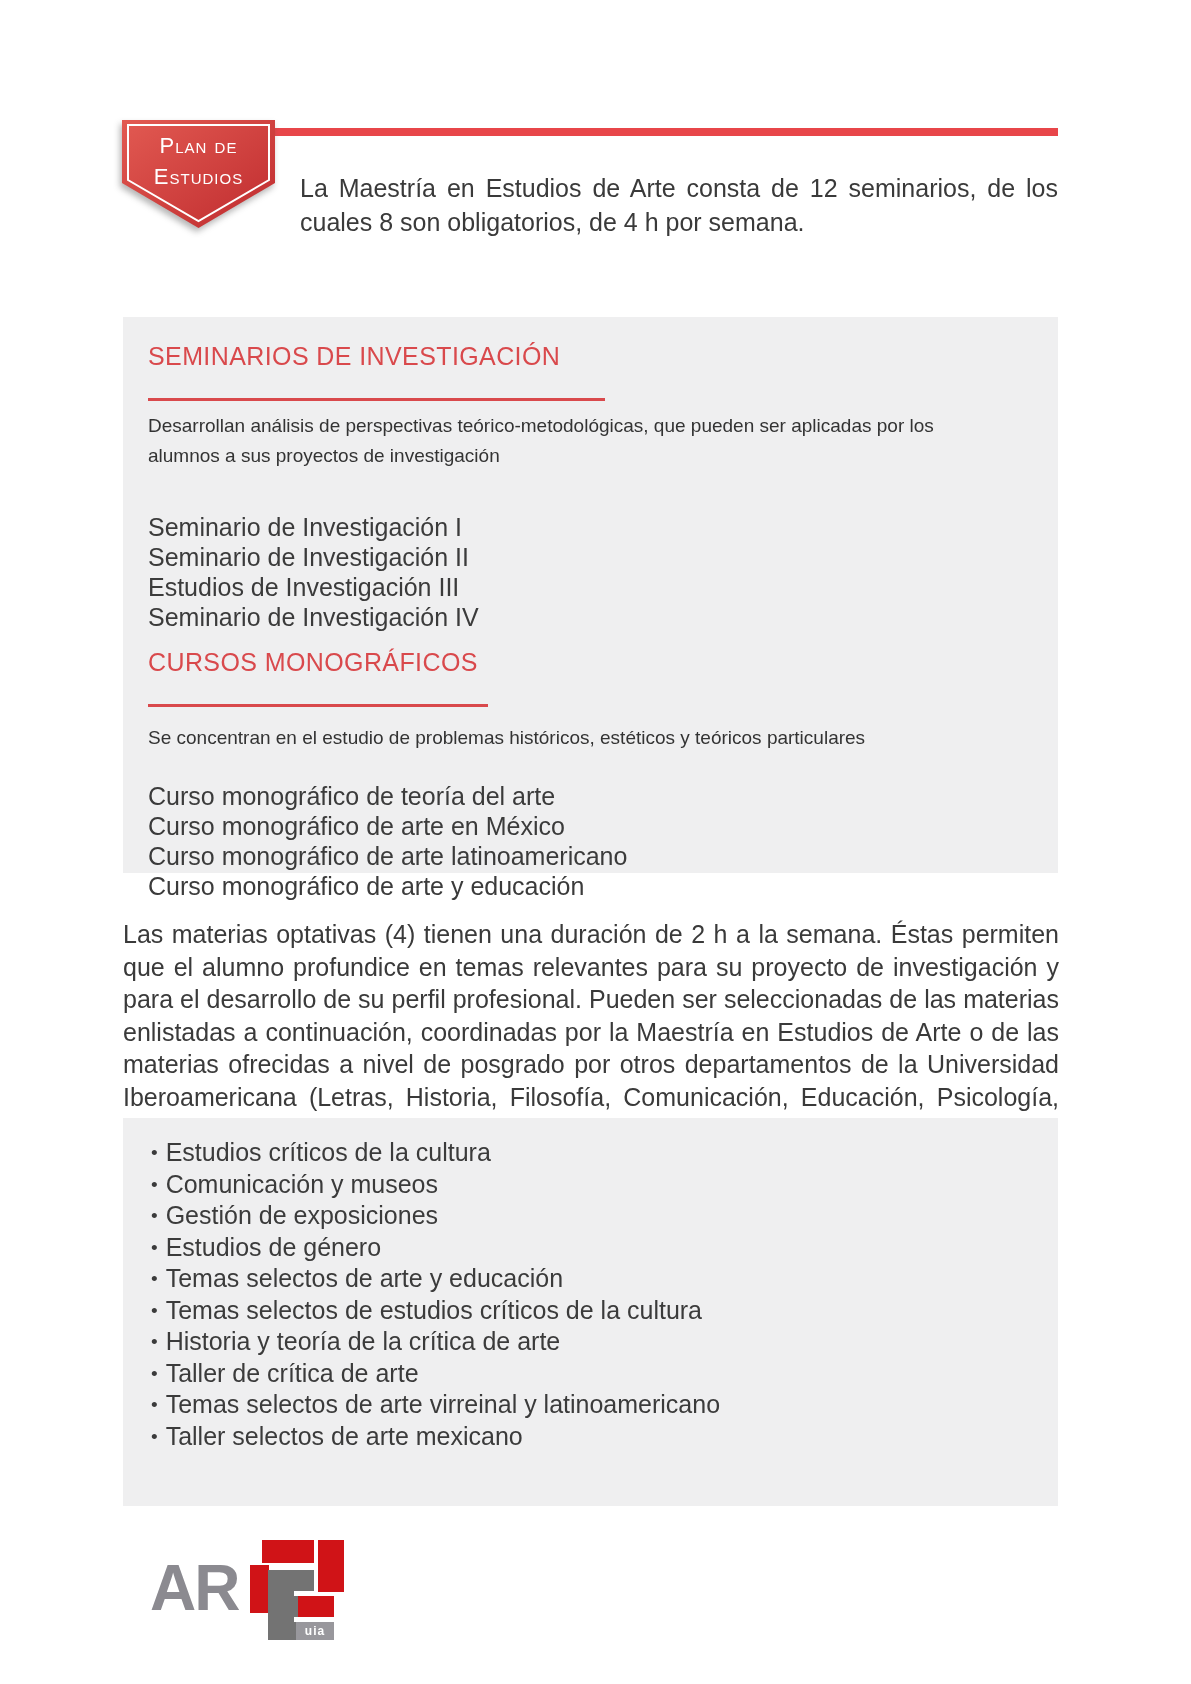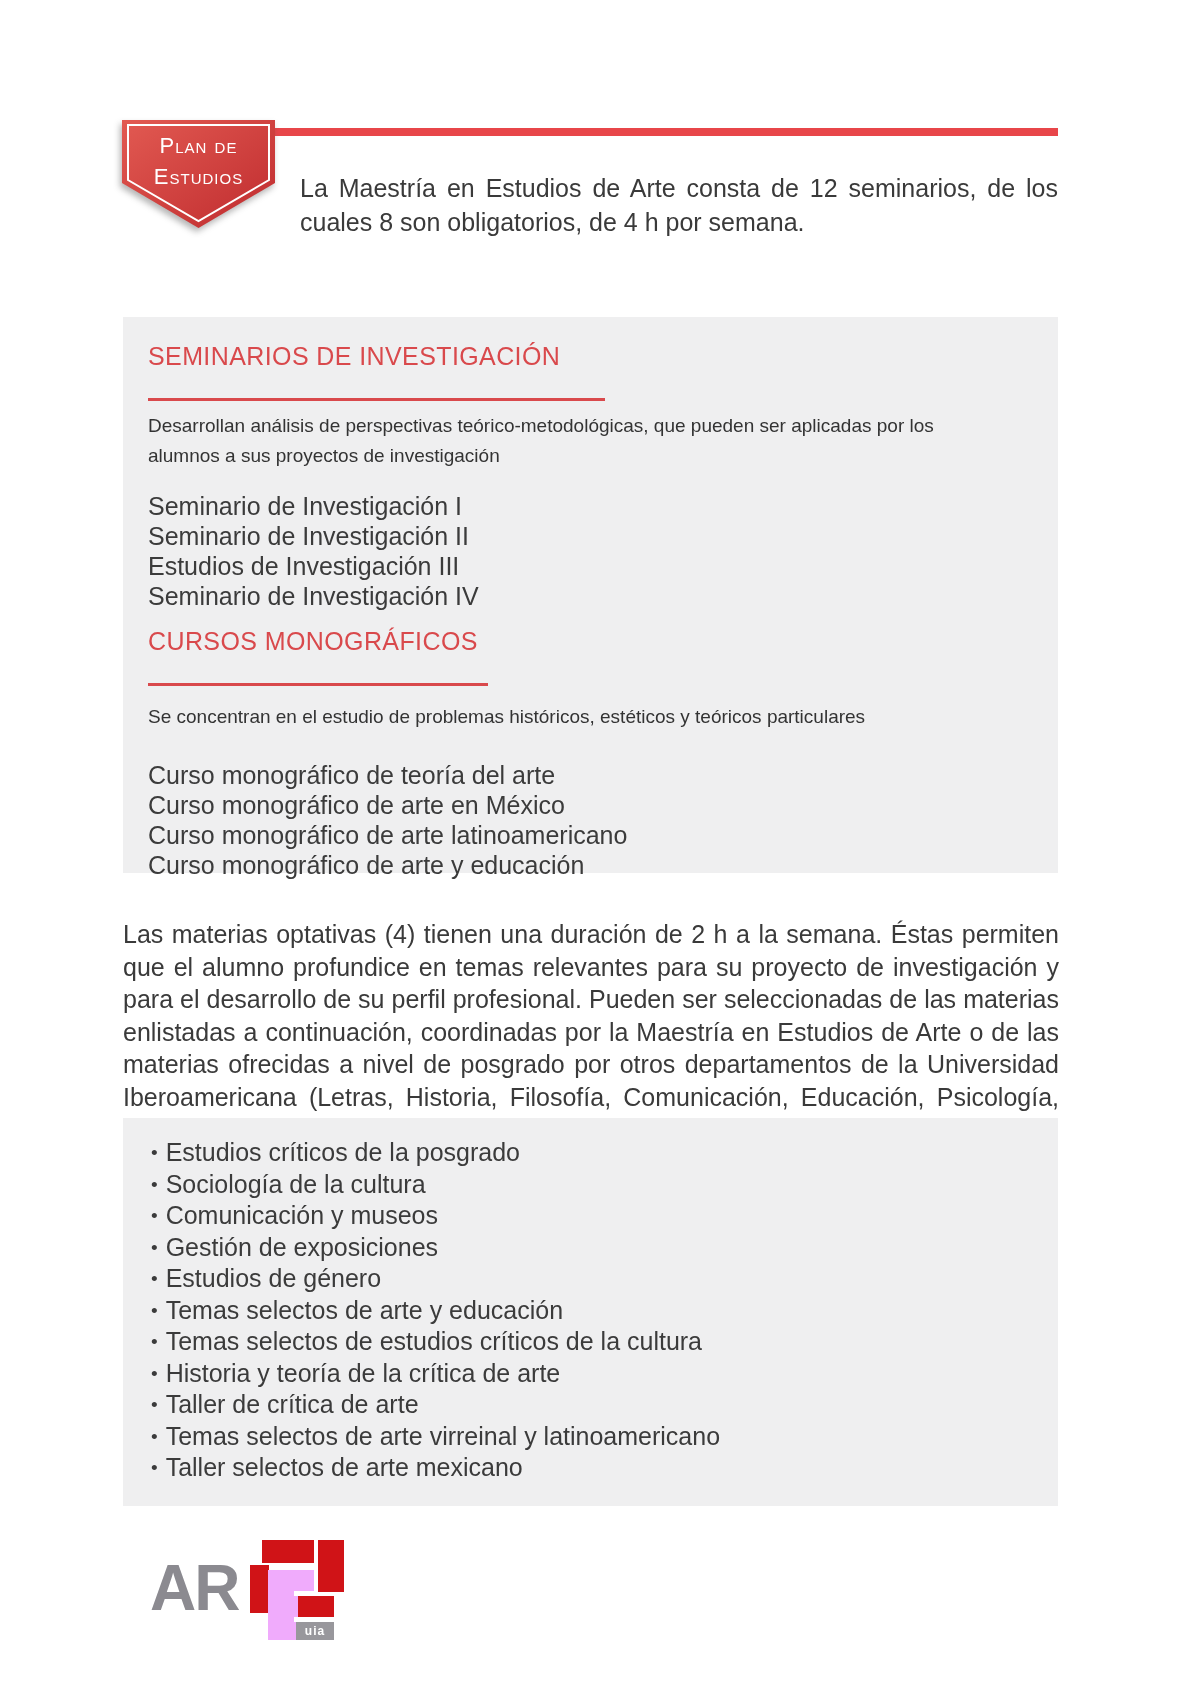--- a/index.html
+++ b/index.html
@@ -38,21 +38,21 @@
     display:inline-block;margin:0;font-weight:400;
     color:var(--heading-red,#d9494c);font-size:25px;line-height:30px;
     letter-spacing:.4px;padding:0 45px 27px 0;
     border-bottom:3px solid var(--heading-red,#d9494c);
   }
   .red-heading.tight{padding-right:10px;}
   .box-desc{
     margin:10px 0 0;font-size:19px;line-height:30px;color:#333333;max-width:845px;
   }
   .course-list{
-    margin:20px 0 0;padding:0;list-style:none;
+    margin:41px 0 0;padding:0;list-style:none;
     font-size:25px;line-height:30px;color:#3b3b3b;
   }
   .course-list.second{margin-top:28px;}
   .red-heading.mt{margin-top:15px;}
   .box-desc.mt2{margin-top:16px;}
   
   .optativas-par{
     position:absolute;left:123px;top:893px;width:936px;
     font-size:25px;line-height:32.5px;text-align:justify;color:#3a3a3a;
   }
@@ -64,21 +64,21 @@
   .bullet-list li::before{content:"\2022";font-size:19px;margin:0 8px 0 6px;position:relative;top:-2px;}
   
   .logo{position:absolute;left:150px;top:1538px;width:200px;height:110px;}
   .logo *{position:absolute;}
   .logo-ar{left:0;top:18px;font-size:64px;line-height:64px;font-weight:bold;
     color:var(--logo-gray,#8b8a90);letter-spacing:-2px;}
   .logo-stem{left:100px;top:27px;width:19px;height:48px;background:var(--logo-red,#d01317);}
   .logo-topbar{left:112px;top:2px;width:78px;height:23px;background:var(--logo-red,#d01317);z-index:3;}
   .logo-corner{left:164px;top:2px;width:30px;height:56px;background:var(--logo-red,#d01317);
     border-left:4px solid #fff;border-bottom:4px solid #fff;box-sizing:border-box;z-index:3;}
-  .logo-e{left:118px;top:32px;width:66px;height:70px;background:#f0abfc;z-index:1;}
+  .logo-e{left:118px;top:32px;width:66px;height:70px;background:#737373;z-index:1;}
   .logo-e::before{content:"";position:absolute;left:26px;top:21px;width:40px;height:5px;background:#fff;}
   .logo-e::after{content:"";position:absolute;left:26px;top:47px;width:40px;height:5px;background:#fff;}
   .logo-e-mid{left:30px;top:26px;width:36px;height:21px;background:var(--logo-red,#d01317);}
   .logo-uia{left:28px;top:52px;width:38px;height:18px;background:#98979c;
     color:#fff;font-size:12px;font-weight:bold;text-align:center;line-height:18px;letter-spacing:1px;}
 </style>
 </head>
 <body style="--accent-red: #e8464a; --heading-red: #d9494c; --box-gray: #efeff0; --logo-gray: #8b8a90; --logo-red: #d01317;">
 
 <div class="red-line"></div>
@@ -116,22 +116,21 @@
     <li>Curso monográfico de arte en México</li>
     <li>Curso monográfico de arte latinoamericano</li>
     <li>Curso monográfico de arte y educación</li>
   </ul>
 </section>
 
 <p class="optativas-par">Las materias optativas (4) tienen una duración de 2 h a la semana. Éstas permiten que el alumno profundice en temas relevantes para su proyecto de investigación y para el desarrollo de su perfil profesional. Pueden ser seleccionadas de las materias enlistadas a continuación, coordinadas por la Maestría en Estudios de Arte o de las materias ofrecidas a nivel de posgrado por otros departamentos de la Universidad Iberoamericana (Letras, Historia, Filosofía, Comunicación, Educación, Psicología, etc.)</p>
 
 <section class="gray-box box-optatives">
   <ul class="bullet-list">
-    <li>Estudios críticos de la posgrado</li>
-    <li>Sociología de la cultura</li>
+    <li>Estudios críticos de la cultura</li>
     <li>Comunicación y museos</li>
     <li>Gestión de exposiciones</li>
     <li>Estudios de género</li>
     <li>Temas selectos de arte y educación</li>
     <li>Temas selectos de estudios críticos de la cultura</li>
     <li>Historia y teoría de la crítica de arte</li>
     <li>Taller de crítica de arte</li>
     <li>Temas selectos de arte virreinal y latinoamericano</li>
     <li>Taller selectos de arte mexicano</li>
   </ul>

